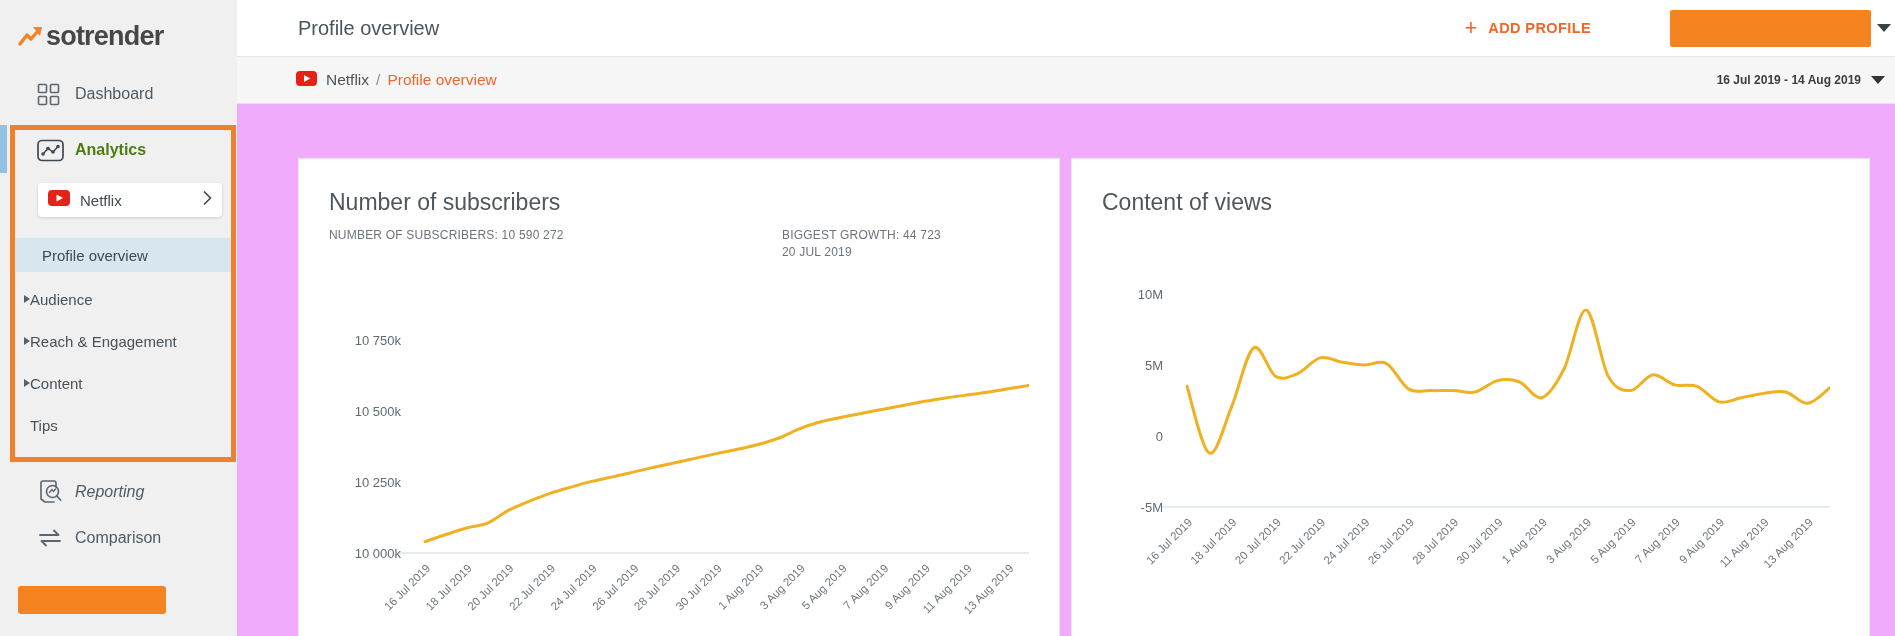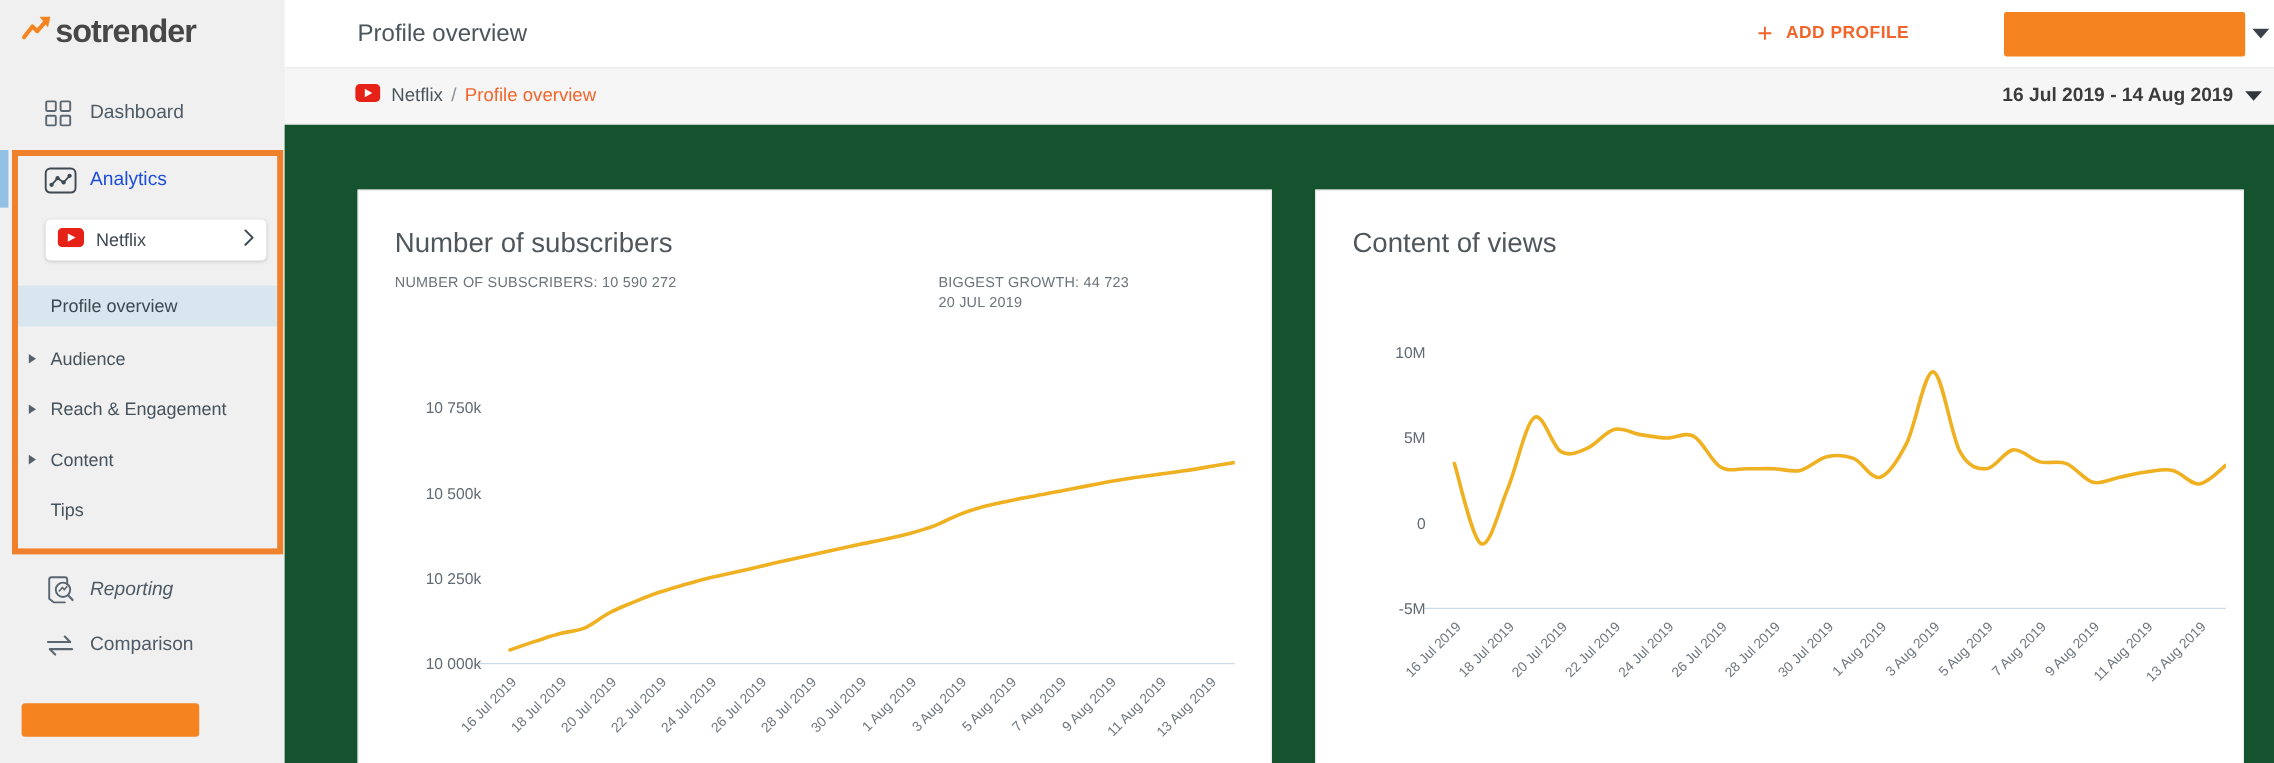--- a/index.html
+++ b/index.html
@@ -2,37 +2,37 @@
 <html><head>
 <meta charset="utf-8">
 <style>
   * { box-sizing: border-box; margin: 0; padding: 0; }
   html, body { width: 1895px; height: 636px; overflow: hidden; }
   body { font-family: "Liberation Sans", "DejaVu Sans", sans-serif; background: #EFEFEF; }
   .app { position: relative; width: 1895px; height: 636px; display: flex; overflow: hidden; }
 
   
   .sidebar { position: relative; width: 237px; min-width: 237px; height: 100%; background: #F0F0F0; z-index: 2; }
-  .logo { display: flex; align-items: center; padding: 0 0 0 18px; height: 52px; cursor: pointer; }
+  .logo { display: flex; align-items: flex-end; padding: 0 0 0 18px; height: 52px; cursor: pointer; }
   .logo-text { font-size: 27px; font-weight: 800; color: #474747; letter-spacing: -0.8px; margin-left: 2px; }
   .nav-item { display: flex; align-items: center; padding-left: 37px; height: 28px; color: #4E5B66; font-size: 16px; cursor: pointer; }
   .nav-item .nav-icon { width: 30px; display: flex; align-items: center; justify-content: flex-start; }
   .nav-item .nav-label { margin-left: 8px; }
   .nav-dashboard { margin-top: 28px; }
-  .nav-analytics { margin-top: 28px; font-weight: 400; color: #1d4ed8; }
+  .nav-analytics { margin-top: 28px; font-weight: 700; color: #4d7c0f; }
   .nav-reporting { margin-top: 37px; height: 30px; font-style: italic; }
   .nav-comparison { margin-top: 16px; height: 30px; text-align: center; }
 
   .profile-selector { display: flex; align-items: center; margin: 19px 0 0 38px; width: 184px; height: 34px;
     background: #FFFFFF; border-radius: 4px; box-shadow: 0 1px 3px rgba(0,0,0,0.15); padding: 0 10px; cursor: pointer; }
   .profile-selector .ps-label { margin-left: 10px; font-size: 15px; color: #3E4952; flex: 1; }
 
   .subnav { margin-top: 21px; }
   .subnav-item { position: relative; display: flex; align-items: center; height: 30px; margin-top: 12px;
-    padding-left: 42px; font-size: 15px; color: #46525B; cursor: pointer; }
+    padding-left: 30px; font-size: 15px; color: #46525B; cursor: pointer; }
   .subnav-item.active { height: 34px; margin: 0 0 0 15px; width: 217px; padding-left: 27px; background: #D8E6F0; color: #3E4952; }
   .subnav-item .expand-caret { position: absolute; left: 24px; top: 50%; margin-top: -4px; width: 0; height: 0;
     border-top: 4.5px solid transparent; border-bottom: 4.5px solid transparent; border-left: 6px solid #55606A; }
 
   .sidebar-cta { position: absolute; left: 18px; top: 586px; width: 148px; height: 28px; background: #F5831F; border-radius: 3px; cursor: pointer; }
 
   
   .highlight-box { position: absolute; left: 10px; top: 125px; width: 226px; height: 337px;
     border: 5px solid #F0812C; pointer-events: none; z-index: 6; }
   .blue-strip { position: absolute; left: 0; top: 125px; width: 7px; height: 48px; background: #92C1E4; z-index: 1; }
@@ -47,24 +47,24 @@
   .add-profile .ap-label { font-size: 14.5px; font-weight: 600; letter-spacing: 0.4px; }
   .header-cta { width: 201px; height: 37px; background: #F5831F; border-radius: 2px; cursor: pointer; }
   .caret-down { width: 0; height: 0; border-left: 7px solid transparent; border-right: 7px solid transparent; border-top: 8px solid #39424A; }
   .user-caret { margin: 0 1px 0 6px; cursor: pointer; }
 
   .breadcrumb-bar { height: 47px; background: #F6F6F6; border-bottom: 1px solid #E4E4E4; display: flex; align-items: center; padding: 0 10px 0 59px; }
   .crumb-profile { margin-left: 9px; font-size: 15.5px; color: #4A545C; }
   .crumb-sep { margin: 0 7px; font-size: 15.5px; color: #8A9097; }
   .crumb-current { font-size: 15.5px; color: #F2652A; cursor: pointer; }
   .date-range { margin-left: auto; display: flex; align-items: center; cursor: pointer; }
-  .date-range .dr-label { font-size: 16px; font-weight: 700; color: #3C3C3C; }
+  .date-range .dr-label { font-size: 12px; font-weight: 700; color: #3C3C3C; }
   .date-range .caret-down { margin-left: 10px; border-top-color: #2F363C; }
 
-  .content { flex: 1; background: #14532d; display: flex; padding: 54px 25px 0 61px; gap: 36px; overflow: hidden; }
+  .content { flex: 1; background: #f0abfc; display: flex; padding: 54px 25px 0 61px; gap: 11px; overflow: hidden; }
   .card { background: #FFFFFF; border: 1px solid #E8E8E8; height: 560px; padding: 28px 30px; }
   .card.c1 { width: 762px; flex: none; }
   .card.c2 { flex: 1; min-width: 0; }
   .card h2 { font-size: 23px; font-weight: 400; color: #4F575D; height: 30px; line-height: 30px; }
   .stats { display: flex; margin-top: 10px; min-height: 36px; }
   .stat { font-size: 12px; color: #6B737B; letter-spacing: 0.2px; line-height: 17px; }
   .c1 .stat-left { width: 453px; }
   .c2 .stat-left { width: 417px; }
   .chart-box { margin-top: 28px; width: 100%; }
   .chart-box svg { display: block; }

